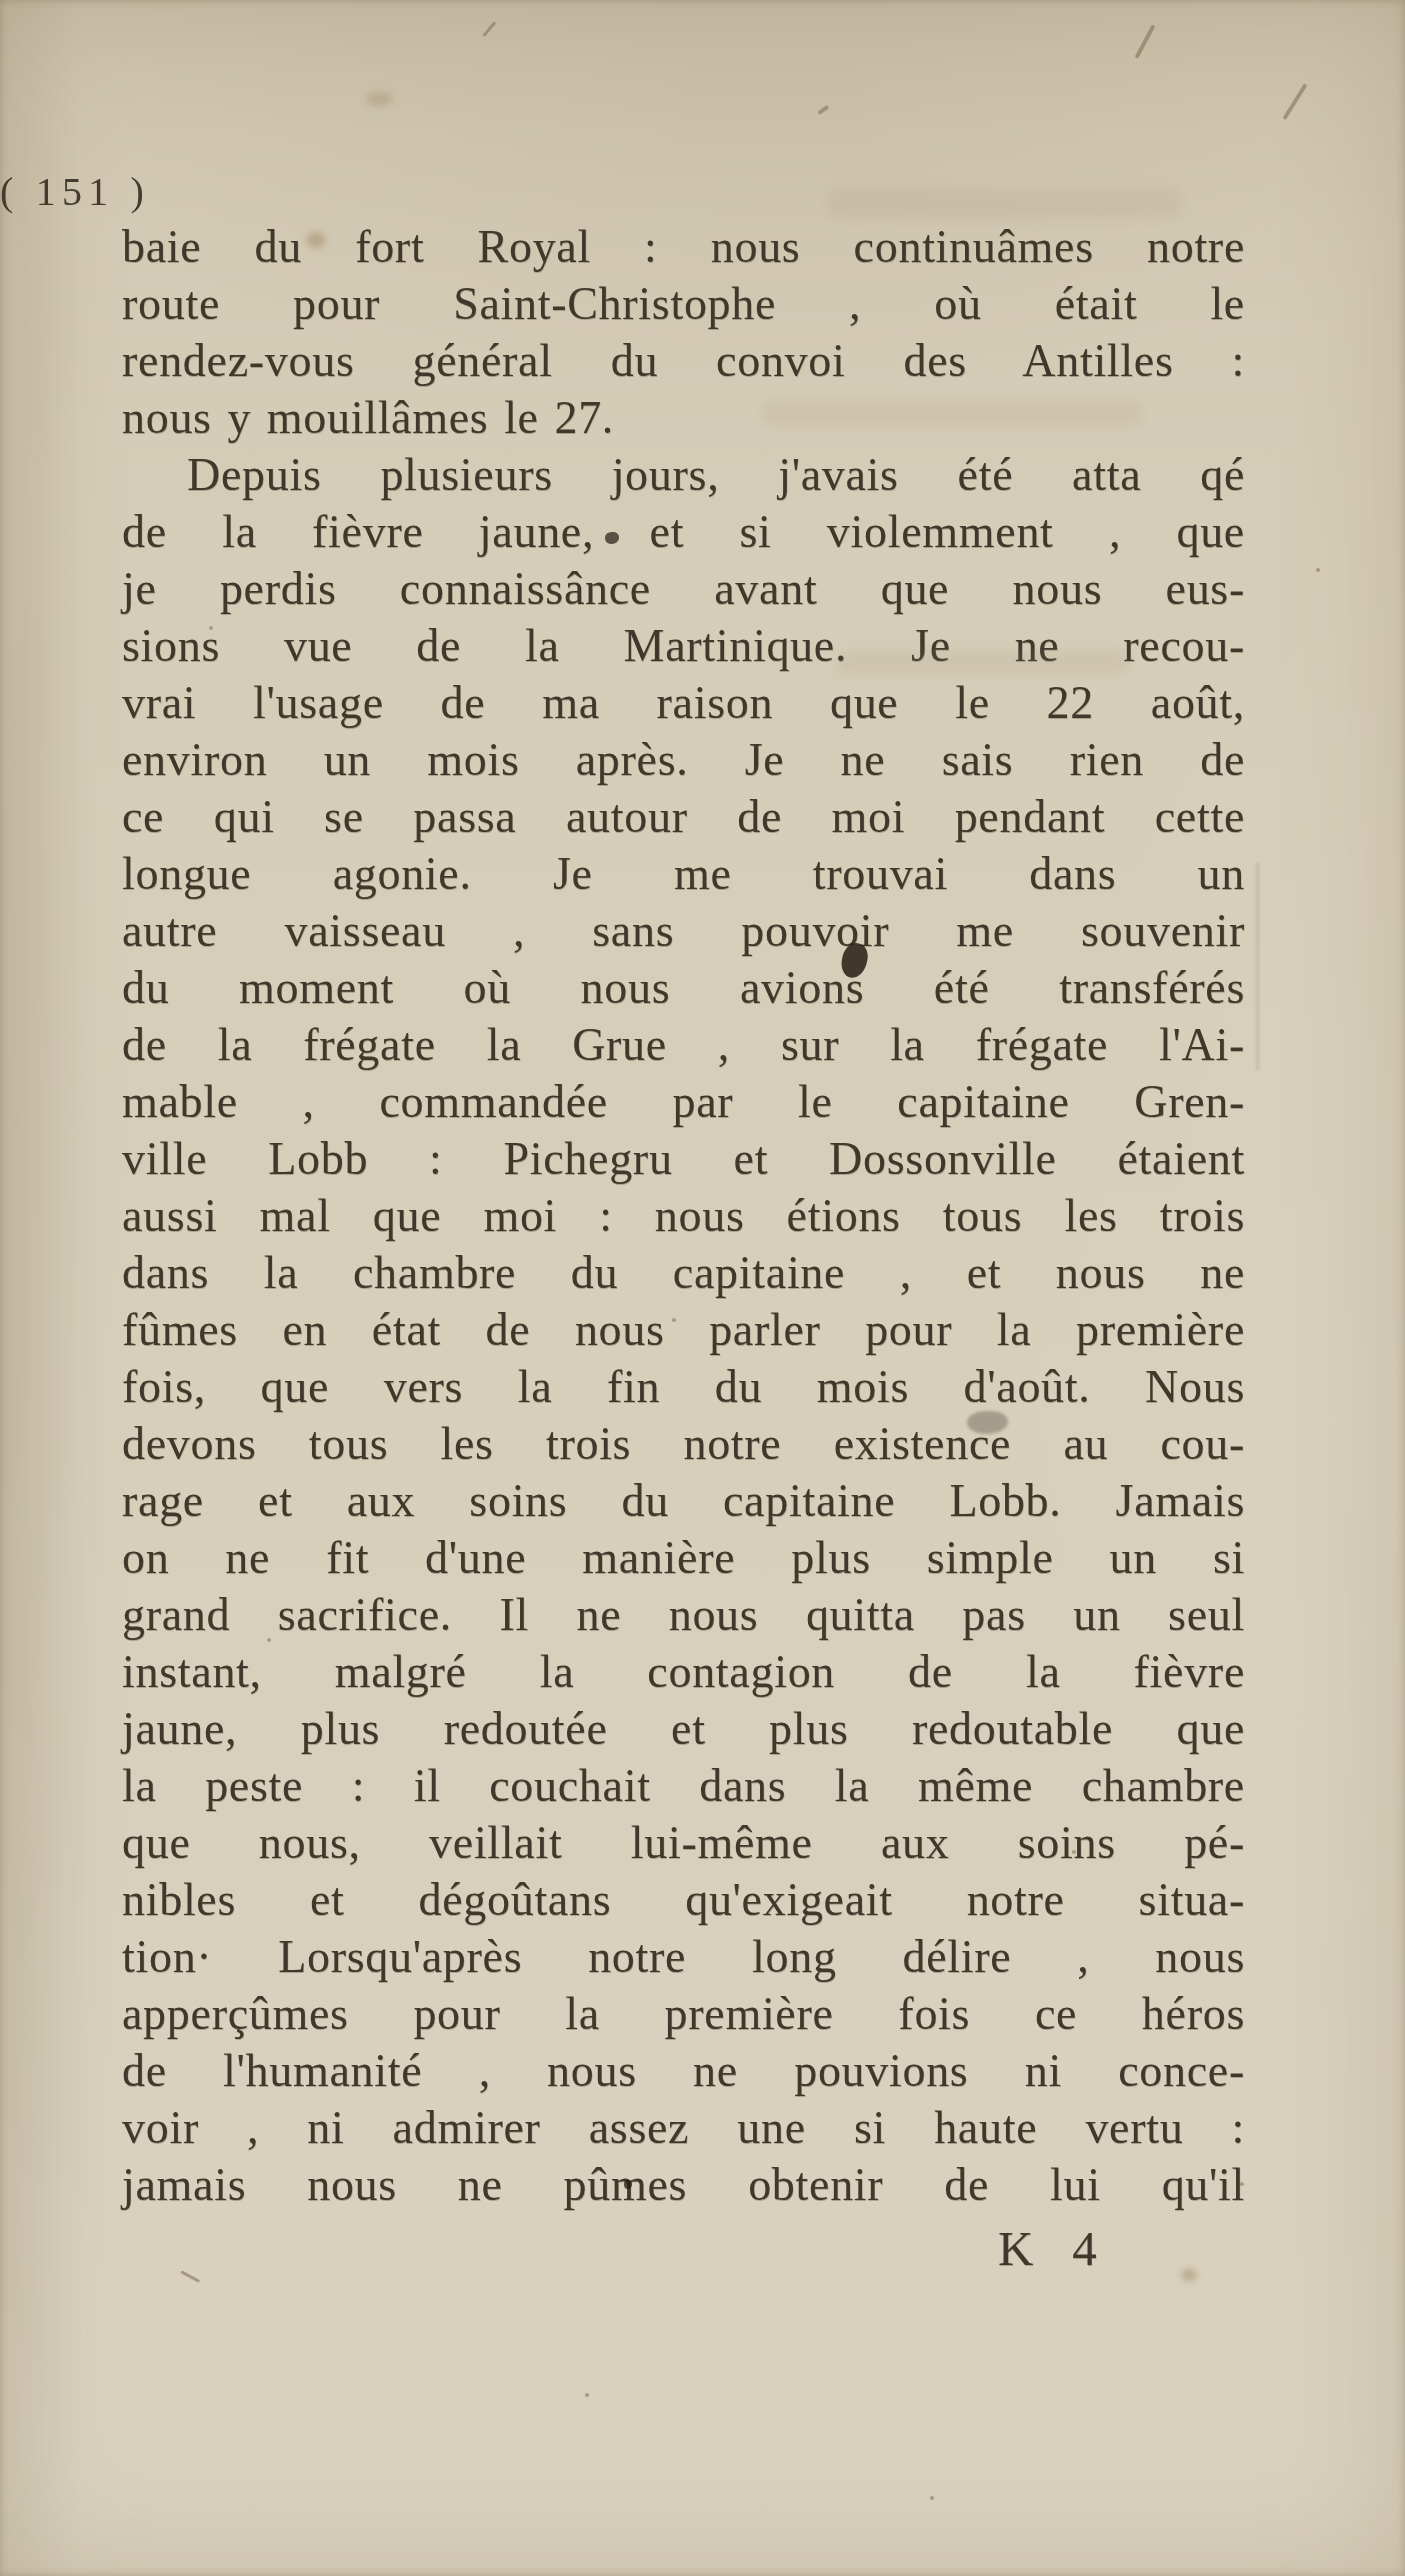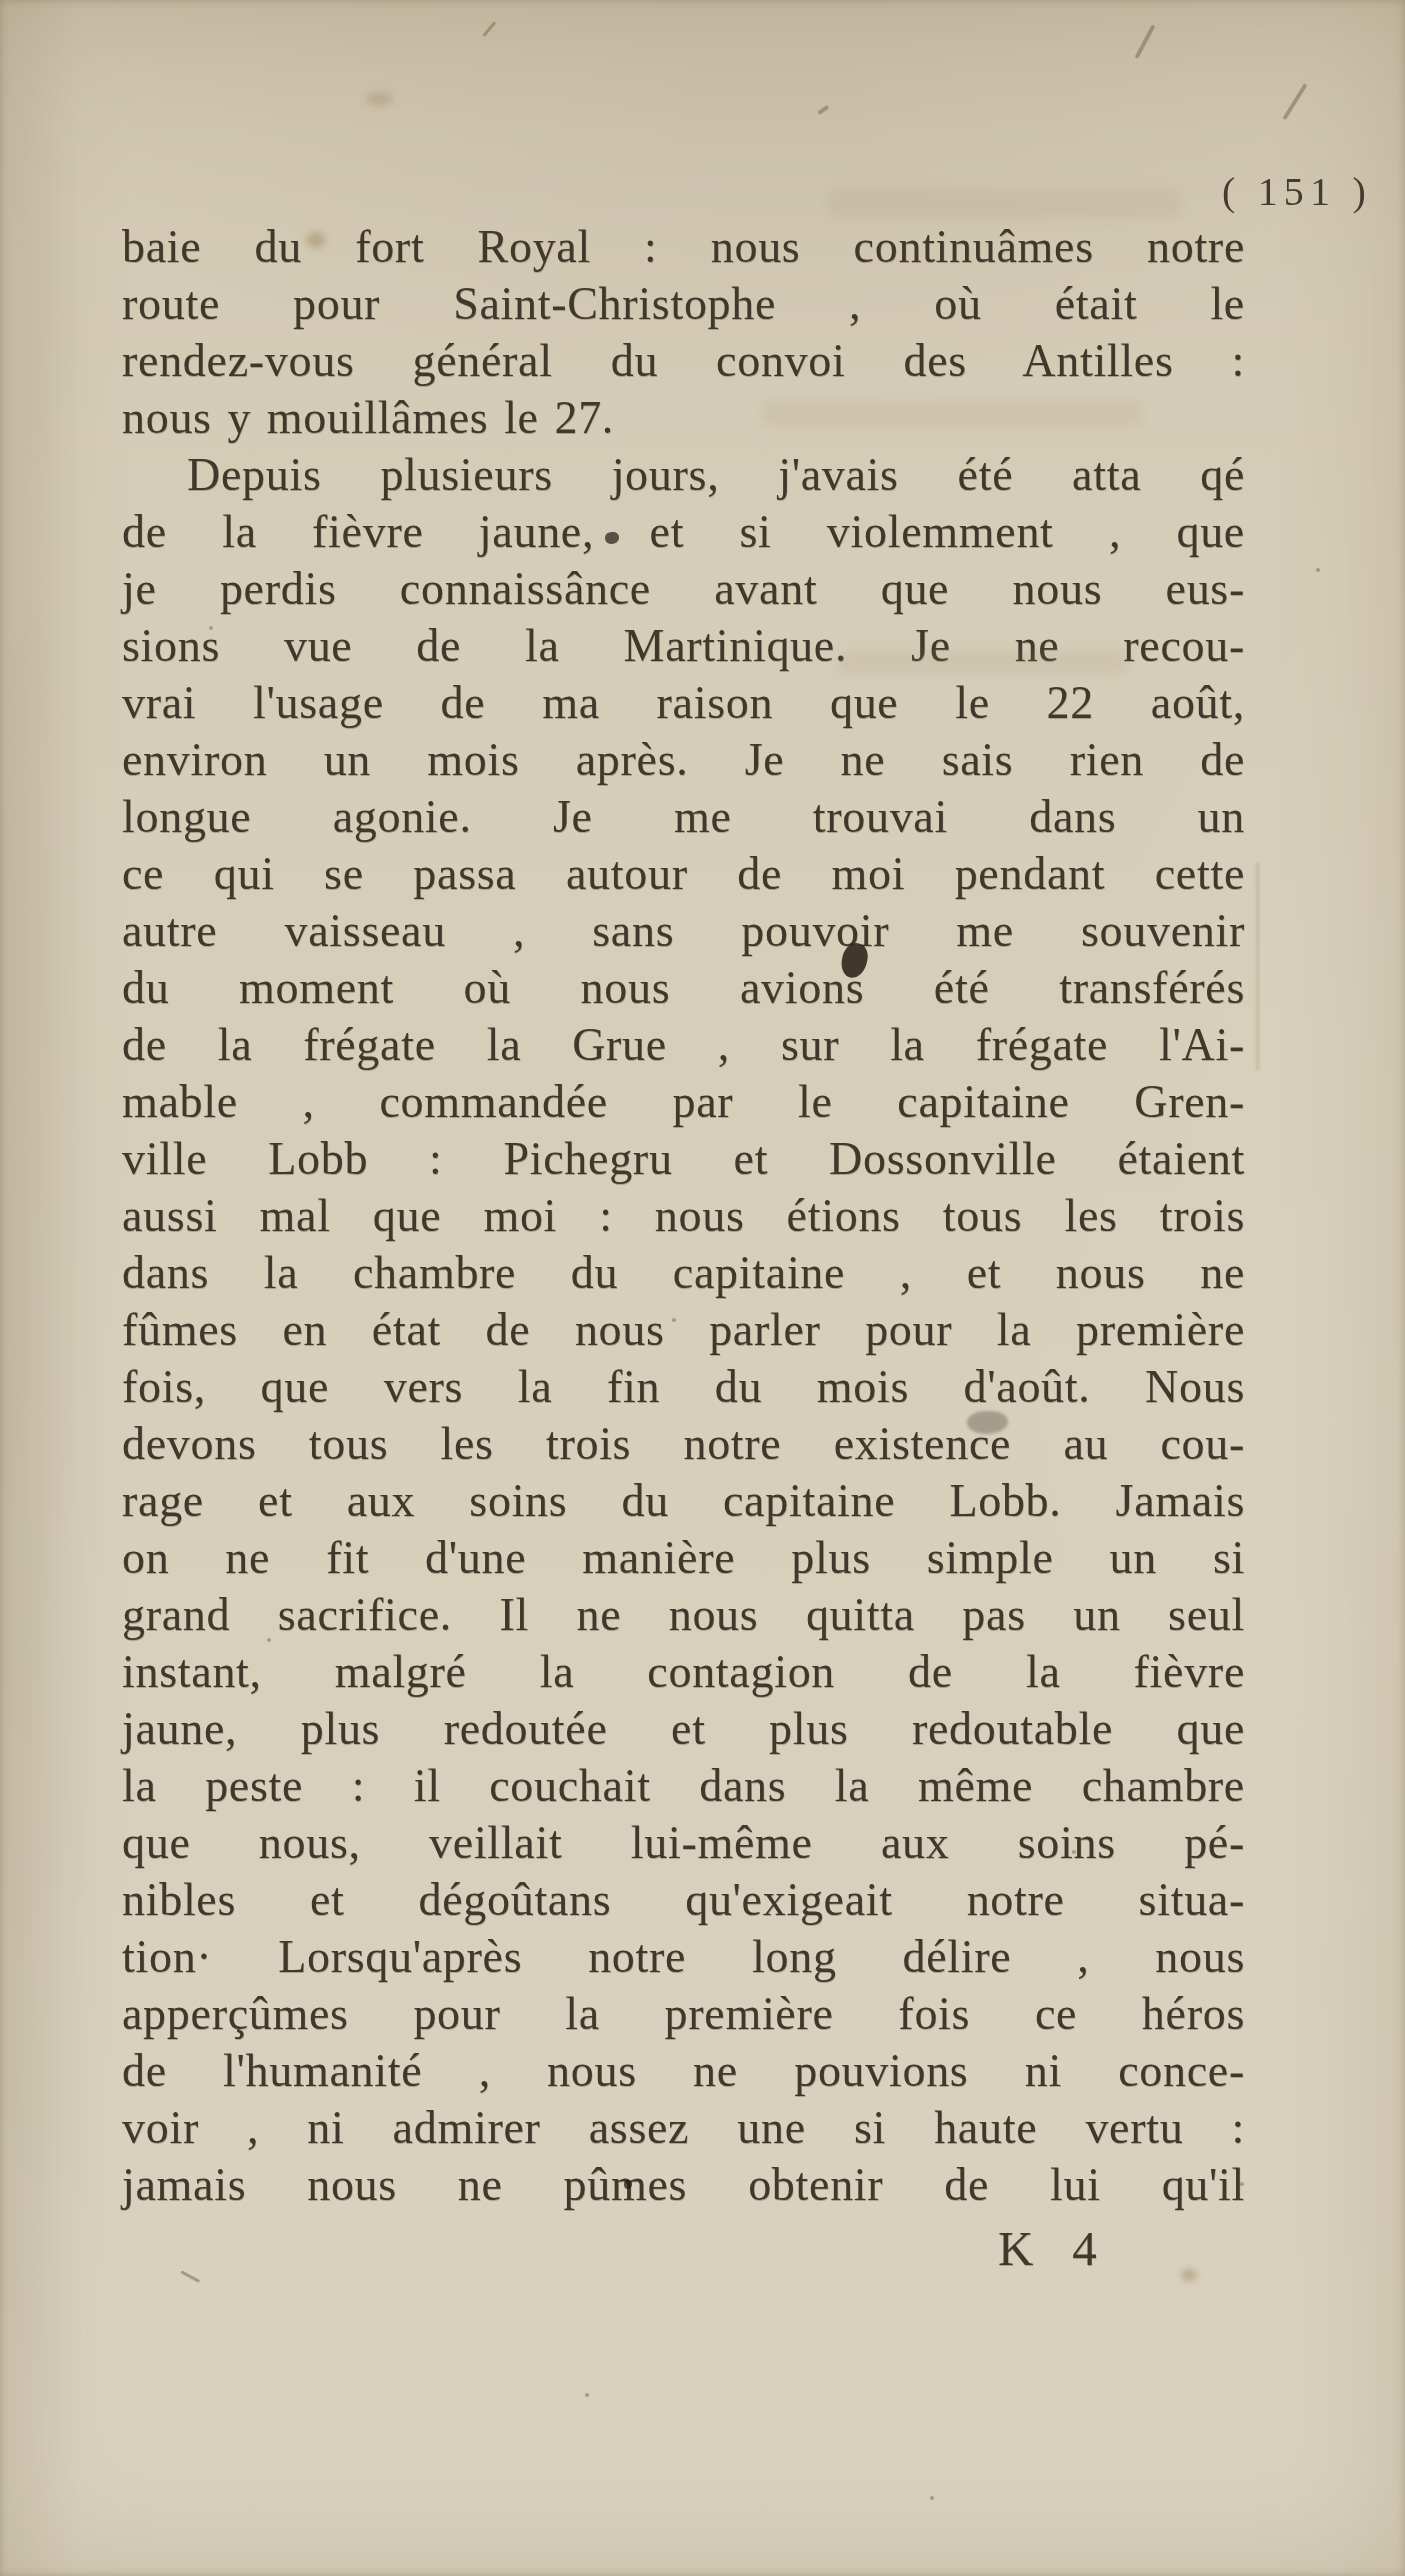--- a/index.html
+++ b/index.html
@@ -15,21 +15,21 @@
       linear-gradient(180deg, rgba(124,104,72,.10) 0%, rgba(124,104,72,.03) 9%, rgba(0,0,0,0) 22%, rgba(255,255,255,.05) 62%, rgba(255,255,255,.09) 100%),
       radial-gradient(ellipse 1061px 442px at 55% 4%, rgba(120,100,68,.07), transparent 70%),
       radial-gradient(ellipse 796px 1238px at 108% 50%, rgba(255,255,250,.06), transparent 70%),
       radial-gradient(ellipse 124px 2565px at 0% 50%, rgba(100,84,58,.14), transparent 80%);
     box-shadow: inset 0 0 124px rgba(118,98,66,.22), inset 0 0 8.8px rgba(90,74,50,.30);
     font-family:"Liberation Serif","DejaVu Serif",serif;
     color:#3e352a;
   }
   .page-header{
     position:absolute; top:168px; left:0; width:1372px;
-    text-align:right;
+    text-align:left;
     font-size:40px; letter-spacing:6.2px;
     color:#453b2e;
   }
   .text-block{
     position:absolute; top:218px; left:90px; width:1155px;
   }
   .line{
     height:57px; line-height:57px;
     font-size:46px;
     letter-spacing:0.7px;
@@ -103,22 +103,22 @@
     <div class="line">baie du fort Royal : nous continuâmes notre</div>
     <div class="line">route pour Saint-Christophe , où était le</div>
     <div class="line">rendez-vous général du convoi des Antilles :</div>
     <div class="line line-left">nous y mouillâmes le 27.</div>
     <div class="line p-indent">Depuis plusieurs jours, j'avais été atta qé</div>
     <div class="line">de la fièvre jaune, et si violemment , que</div>
     <div class="line">je perdis connaissânce avant que nous eus-</div>
     <div class="line">sions vue de la Martinique. Je ne recou-</div>
     <div class="line">vrai l'usage de ma raison que le 22 août,</div>
     <div class="line">environ un mois après. Je ne sais rien de</div>
+    <div class="line">ce qui se passa autour de moi pendant cette</div>
     <div class="line">longue agonie. Je me trouvai dans un</div>
-    <div class="line">ce qui se passa autour de moi pendant cette</div>
     <div class="line">autre vaisseau , sans pouvoir me souvenir</div>
     <div class="line">du moment où nous avions été transférés</div>
     <div class="line">de la frégate la Grue , sur la frégate l'Ai-</div>
     <div class="line">mable , commandée par le capitaine Gren-</div>
     <div class="line">ville Lobb : Pichegru et Dossonville étaient</div>
     <div class="line">aussi mal que moi : nous étions tous les trois</div>
     <div class="line">dans la chambre du capitaine , et nous ne</div>
     <div class="line">fûmes en état de nous parler pour la première</div>
     <div class="line">fois, que vers la fin du mois d'août. Nous</div>
     <div class="line">devons tous les trois notre existence au cou-</div>

